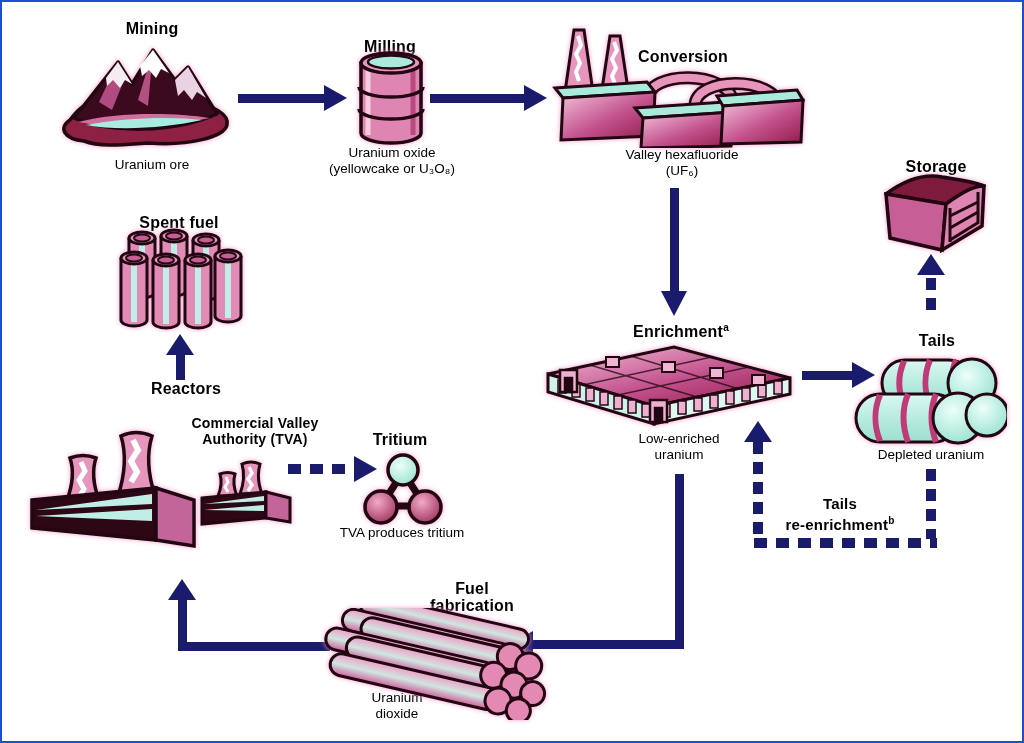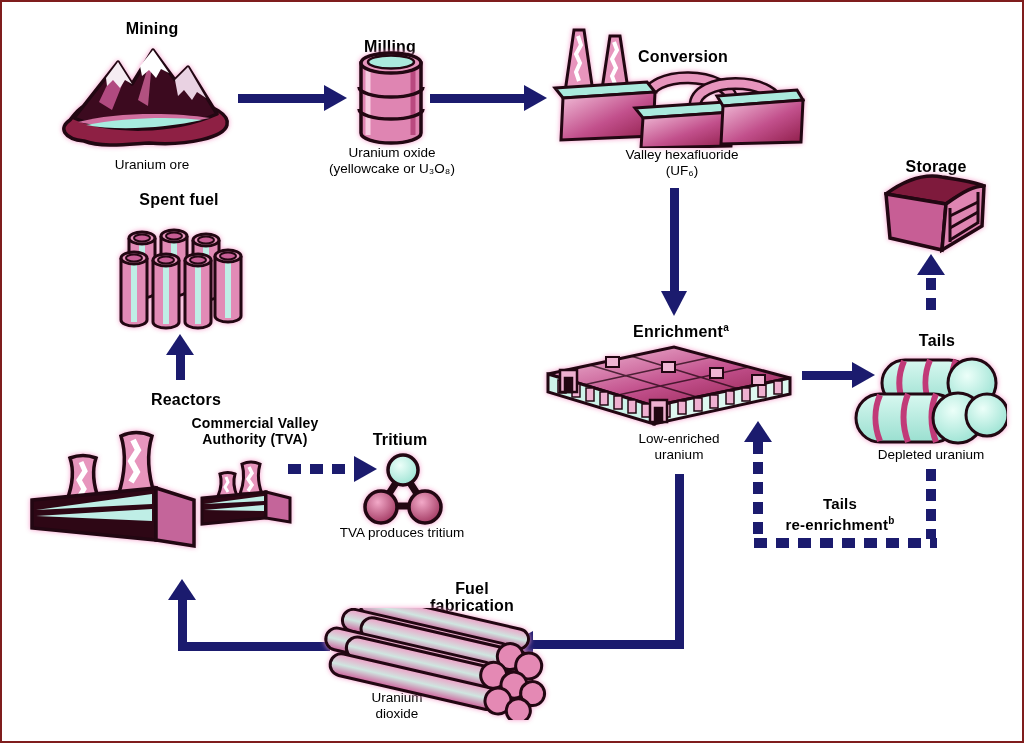--- a/index.html
+++ b/index.html
@@ -1,18 +1,18 @@
 <!DOCTYPE html>
 <html><head>
 <meta charset="utf-8">
 <style>
   html,body { margin:0; padding:0; background:#888; }
   .stage {
     position:relative; width:1024px; height:743px; background:#ffffff;
-    border:2px solid #7f1d1d; box-sizing:border-box; overflow:hidden;
+    border:2px solid #1d4ed8; box-sizing:border-box; overflow:hidden;
     font-family:"Liberation Sans","DejaVu Sans",sans-serif; color:#000;
   }
   .label { position:absolute; transform:translateX(-50%); text-align:center; white-space:nowrap; }
   .title { font-weight:bold; font-size:16px; line-height:17px; letter-spacing:.2px; }
   .caption { font-size:13.5px; line-height:16px; }
   sup.sp { font-size:10px; font-weight:bold; }
   .art { position:absolute; filter:drop-shadow(0 0 2.5px rgba(244,150,199,.95)); }
 
   
   .arr { position:absolute; background:#1b1b6e; }
@@ -72,32 +72,32 @@
   </div>
 
   <div class="label title" style="left:681px;top:46px">Conversion</div>
   <div class="label caption" style="left:680px;top:145px">
     <div>Valley hexafluoride</div>
     <div>(UF₆)</div>
   </div>
 
   <div class="label title" style="left:934px;top:156px">Storage</div>
 
-  <div class="label title" style="left:177px;top:189px">Spent fuel</div>
+  <div class="label title" style="left:177px;top:212px">Spent fuel</div>
 
   <div class="label title" style="left:679px;top:317px"><span>Enrichment</span><sup class="sp">a</sup></div>
   <div class="label caption" style="left:677px;top:429px">
     <div>Low-enriched</div>
     <div>uranium</div>
   </div>
 
   <div class="label title" style="left:935px;top:330px">Tails</div>
   <div class="label caption" style="left:929px;top:445px">Depleted uranium</div>
 
-  <div class="label title" style="left:184px;top:389px">Reactors</div>
+  <div class="label title" style="left:184px;top:378px">Reactors</div>
 
   <div class="label title" style="left:253px;top:413px;font-size:14px;line-height:16px">
     <div>Commercial Valley</div>
     <div>Authority (TVA)</div>
   </div>
 
   <div class="label title" style="left:398px;top:429px">Tritium</div>
   <div class="label caption" style="left:400px;top:523px">TVA produces tritium</div>
 
   <div class="label title" style="left:838px;top:493px;font-size:15px;line-height:17px">

